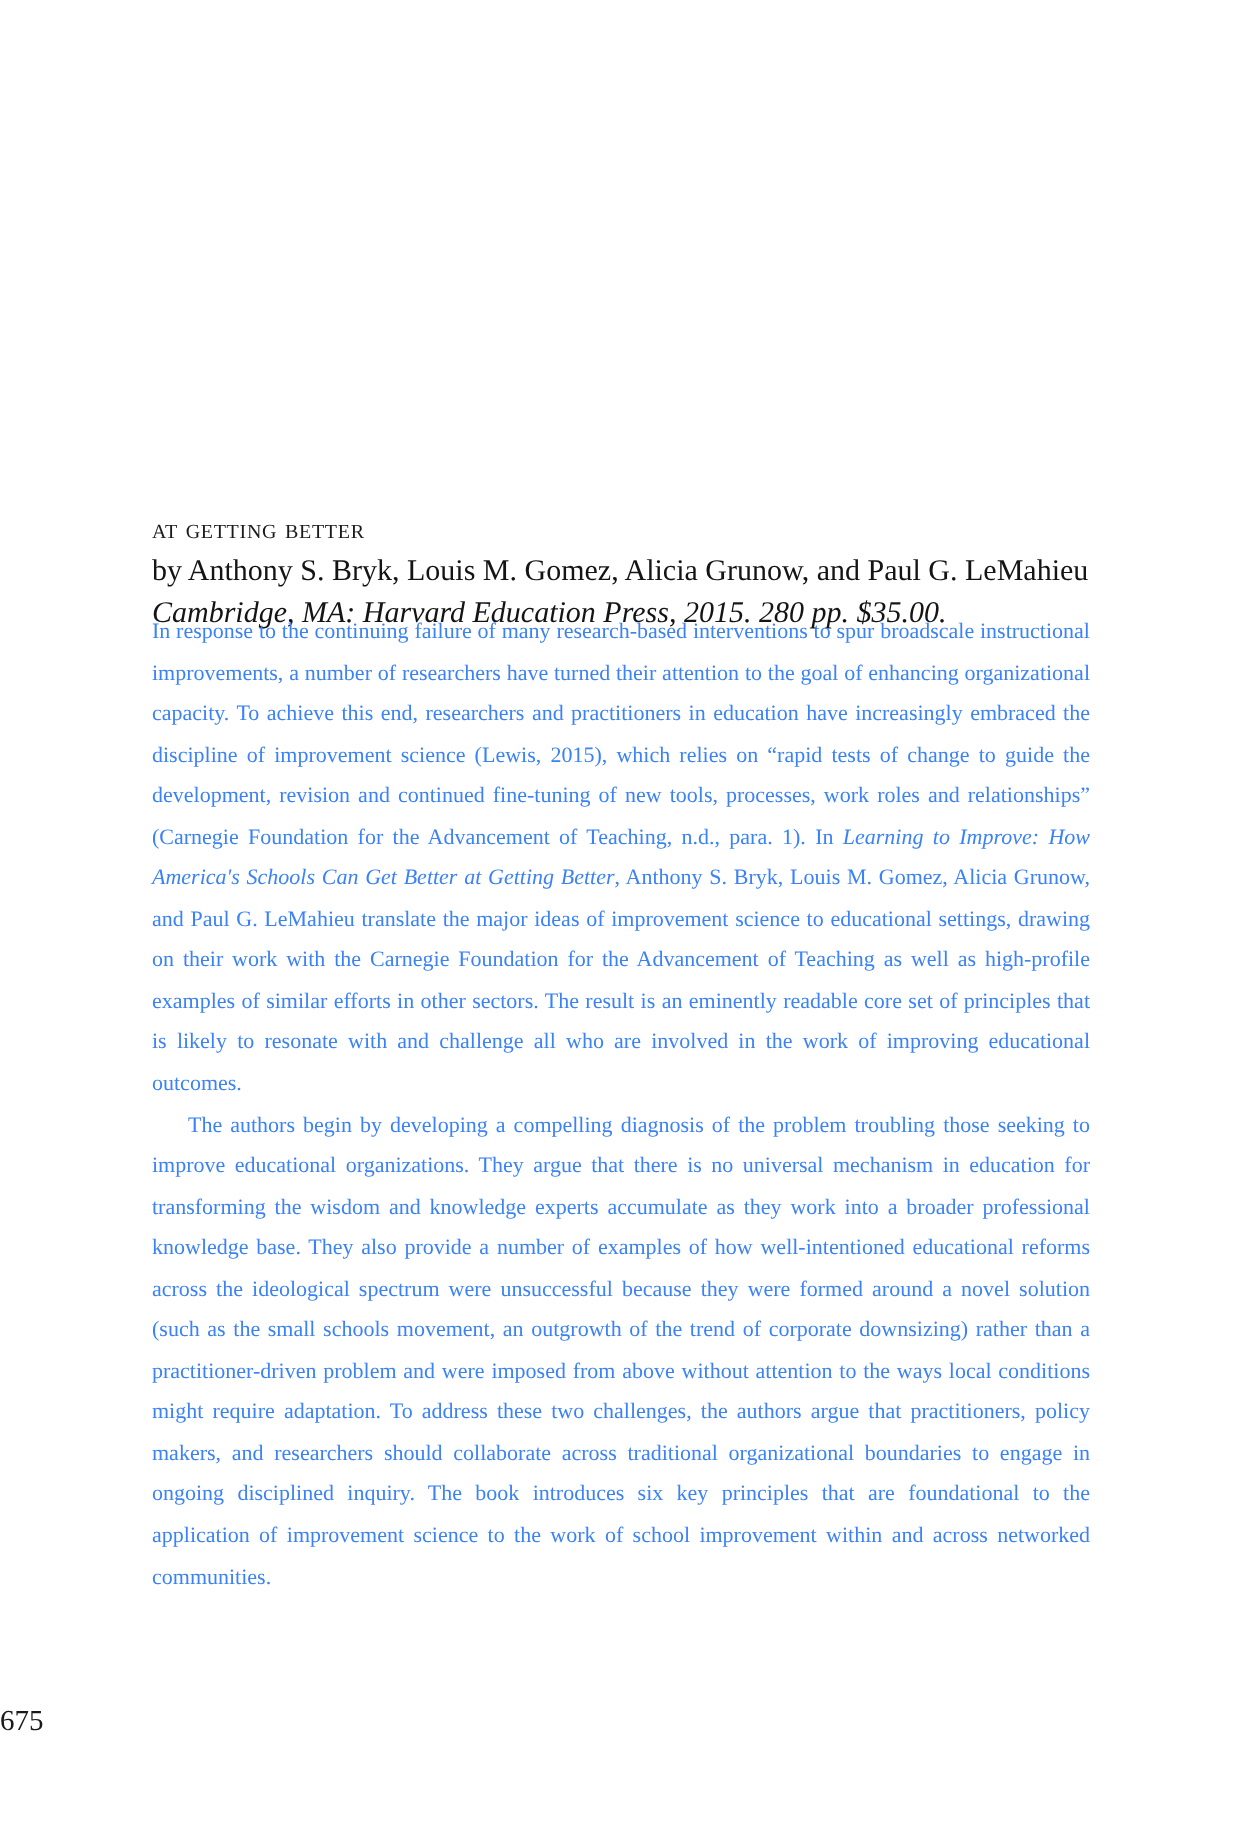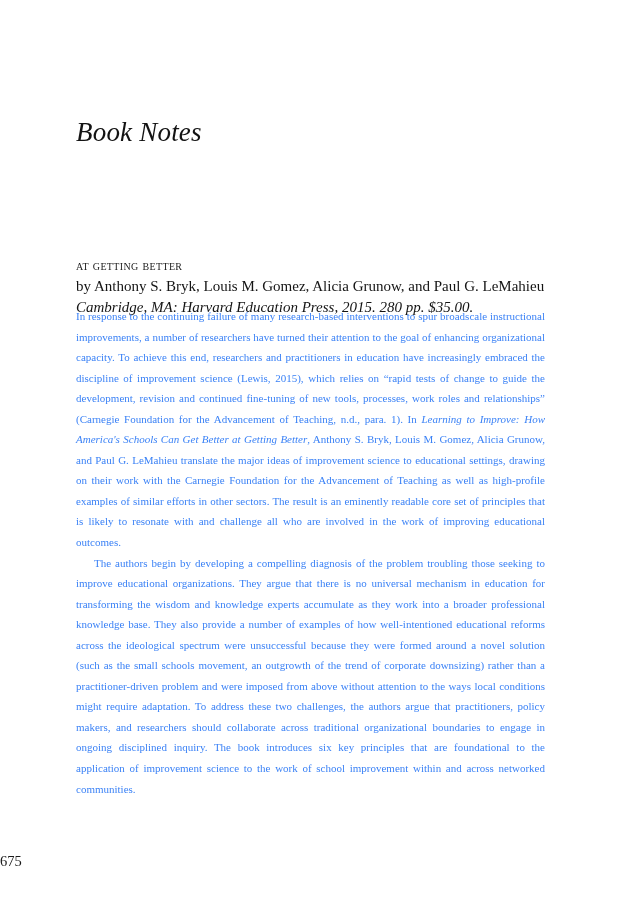--- a/index.html
+++ b/index.html
@@ -103,21 +103,20 @@
     width: 545px;
     font-size: 14.5px;
     color: #1a1a1a;
   }
 </style>
 </head>
 <body>
 
 <div class="page">
 
-  <h1 class="section-title">Book Notes</h1>
 
   <div class="book-block">
     <div class="book-title">
       <br>
       <span>at Getting Better</span>
     </div>
     <p class="book-authors">by Anthony S. Bryk, Louis M. Gomez, Alicia Grunow, and Paul G. LeMahieu</p>
     <p class="book-pub">Cambridge, MA: Harvard Education Press, 2015. 280 pp. $35.00.</p>
   </div>
 

